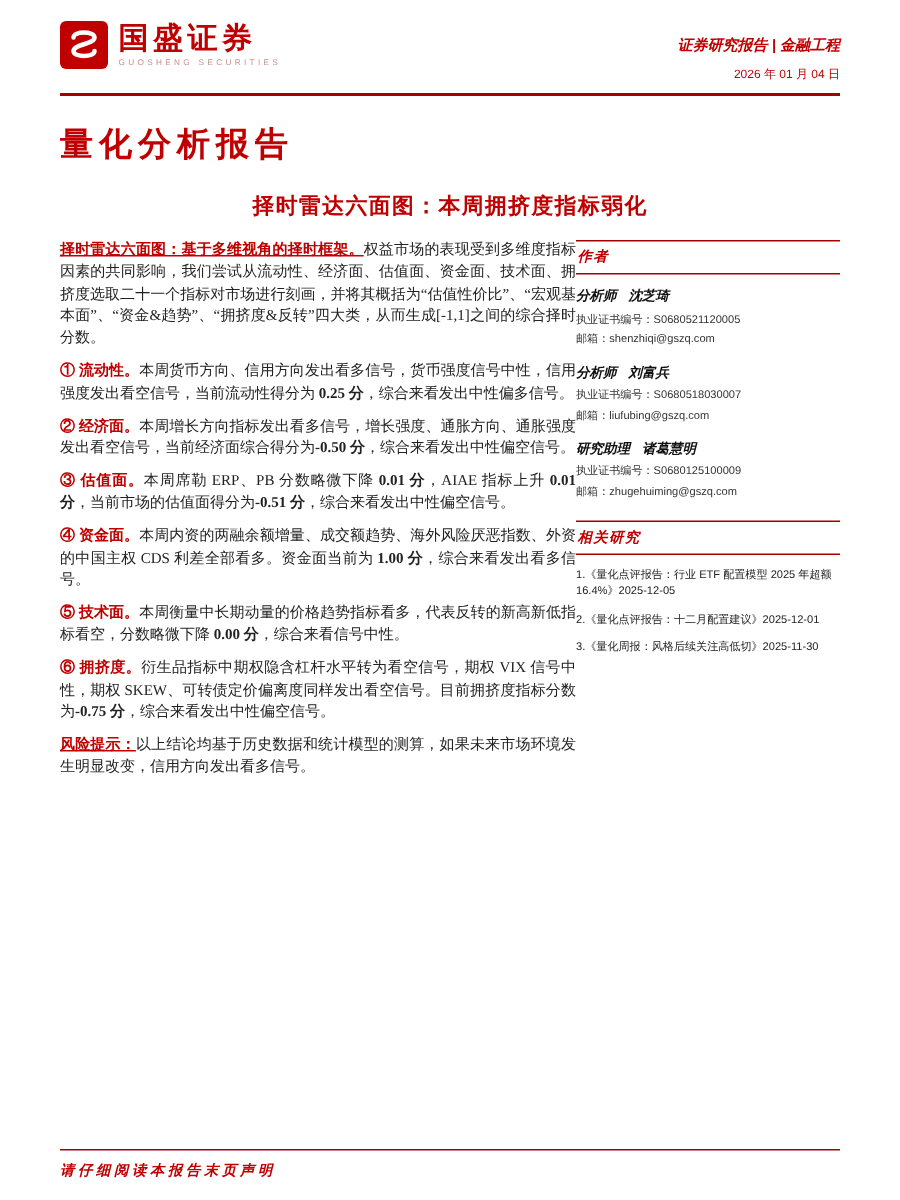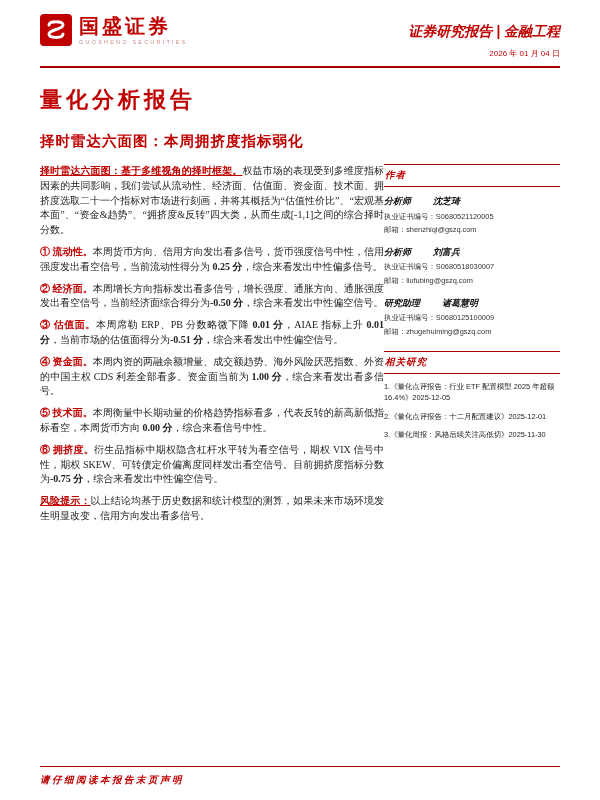--- a/index.html
+++ b/index.html
@@ -11,46 +11,46 @@
   body{width:600px;height:800px;font-family:"Liberation Serif","DejaVu Serif",serif;color:#222;}
   .page{position:relative;width:600px;height:800px;padding:14px 40px 0 40px;overflow:hidden;background:#fff;}
 
   
   .hdr{display:flex;justify-content:space-between;align-items:flex-start;}
   .brand{display:flex;align-items:center;gap:7px;}
   .logo-mark{width:32px;height:32px;flex-shrink:0;}
   .brand-name{color:var(--red);font-size:20px;font-weight:bold;letter-spacing:3px;line-height:1;}
   .brand-sub{color:#c98f8f;font-size:5.5px;letter-spacing:2.2px;margin-top:3px;font-family:"Liberation Sans",sans-serif;}
   .hdr-right{text-align:right;color:var(--red);font-family:"Liberation Sans",sans-serif;padding-top:9px;}
-  .report-type{font-size:14px;font-weight:bold;font-style:italic;}
+  .report-type{font-size:10px;font-weight:bold;font-style:italic;}
   .report-date{font-size:8px;margin-top:7px;}
   .hdr-rule{height:2px;background:var(--dark-red);margin-top:7px;}
 
   
   .doc-title{color:var(--red);font-size:22px;font-weight:bold;letter-spacing:4px;margin:17px 0 0 0;}
-  .doc-subtitle{color:var(--red);font-size:14.5px;font-weight:bold;letter-spacing:1px;margin:17px 0 13px 0;}
+  .doc-subtitle{color:var(--red);font-size:14.5px;font-weight:bold;letter-spacing:1px;margin:17px 0 13px 0;text-align:center;}
 
   
   .columns{display:flex;}
   .main-col{flex:1;min-width:0;}
   .main-col p{font-size:10px;line-height:1.48;text-align:justify;margin:0 0 7px 0;}
   .seg-lead{color:var(--red);font-weight:bold;}
   .seg-leadu{color:var(--red);font-weight:bold;text-decoration:underline;}
   .seg-red{color:var(--red);font-weight:bold;}
   .seg-b{font-weight:bold;}
 
   
   .side-col{width:176px;flex-shrink:0;font-family:"Liberation Sans",sans-serif;}
   .side-title{color:var(--red);font-weight:bold;font-style:italic;font-size:9.5px;
     border-top:1.5px solid var(--dark-red);border-bottom:1px solid var(--dark-red);
     padding:4px 1px;letter-spacing:1px;}
   .side-section + .side-section{margin-top:14px;}
   .author{margin:8px 0 11px 0;}
   .author-line{font-size:9px;font-weight:bold;font-style:italic;color:#111;}
-  .author-role{margin-right:22px;}
+  .author-role{margin-right:8px;}
   .author-cert,.author-email{font-size:7.4px;color:#333;margin-top:3.5px;line-height:1.35;}
   .related-item{font-size:7.4px;color:#222;line-height:1.55;margin:7px 0;}
 
   
   .footer{position:absolute;left:40px;right:40px;bottom:13px;}
   .footer-rule{height:1.5px;background:var(--dark-red);margin-bottom:7px;}
   .footer-text{text-align:left;color:var(--red);font-size:9.5px;font-weight:bold;font-style:italic;letter-spacing:2.5px;}
 </style>
 </head>
 <body>
@@ -81,21 +81,21 @@
   <h1 class="doc-title">量化分析报告</h1>
   <h2 class="doc-subtitle">择时雷达六面图：本周拥挤度指标弱化</h2>
 
   <div class="columns">
     <main class="main-col" id="main-paragraphs">
         <p><span class="seg-leadu">择时雷达六面图：基于多维视角的择时框架。</span><span>权益市场的表现受到多维度指标因素的共同影响，我们尝试从流动性、经济面、估值面、资金面、技术面、拥挤度选取二十一个指标对市场进行刻画，并将其概括为“估值性价比”、“宏观基本面”、“资金&amp;趋势”、“拥挤度&amp;反转”四大类，从而生成[-1,1]之间的综合择时分数。</span></p>
         <p><span class="seg-lead">① 流动性。</span><span>本周货币方向、信用方向发出看多信号，货币强度信号中性，信用强度发出看空信号，当前流动性得分为 </span><span class="seg-b">0.25 分</span><span>，综合来看发出中性偏多信号。</span></p>
         <p><span class="seg-lead">② 经济面。</span><span>本周增长方向指标发出看多信号，增长强度、通胀方向、通胀强度发出看空信号，当前经济面综合得分为</span><span class="seg-b">-0.50 分</span><span>，综合来看发出中性偏空信号。</span></p>
         <p><span class="seg-lead">③ 估值面。</span><span>本周席勒 ERP、PB 分数略微下降 </span><span class="seg-b">0.01 分</span><span>，AIAE 指标上升 </span><span class="seg-b">0.01 分</span><span>，当前市场的估值面得分为</span><span class="seg-b">-0.51 分</span><span>，综合来看发出中性偏空信号。</span></p>
         <p><span class="seg-lead">④ 资金面。</span><span>本周内资的两融余额增量、成交额趋势、海外风险厌恶指数、外资的中国主权 CDS 利差全部看多。资金面当前为 </span><span class="seg-b">1.00 分</span><span>，综合来看发出看多信号。</span></p>
-        <p><span class="seg-lead">⑤ 技术面。</span><span>本周衡量中长期动量的价格趋势指标看多，代表反转的新高新低指标看空，本周货币方向 </span><span class="seg-b">0.00 分</span><span>，综合来看信号中性。</span></p>
+        <p><span class="seg-lead">⑤ 技术面。</span><span>本周衡量中长期动量的价格趋势指标看多，代表反转的新高新低指标看空，分数略微下降 </span><span class="seg-b">0.00 分</span><span>，综合来看信号中性。</span></p>
         <p><span class="seg-lead">⑥ 拥挤度。</span><span>衍生品指标中期权隐含杠杆水平转为看空信号，期权 VIX 信号中性，期权 SKEW、可转债定价偏离度同样发出看空信号。目前拥挤度指标分数为</span><span class="seg-b">-0.75 分</span><span>，综合来看发出中性偏空信号。</span></p>
         <p><span class="seg-leadu">风险提示：</span><span>以上结论均基于历史数据和统计模型的测算，如果未来市场环境发生明显改变，信用方向发出看多信号。</span></p>
       </main>
 
     <aside class="side-col">
       <div class="side-section">
         <div class="side-title">作者</div>
         <div id="authors">
             <div class="author">
               <div class="author-line"><span class="author-role">分析师</span><span class="author-name">沈芝琦</span></div>

